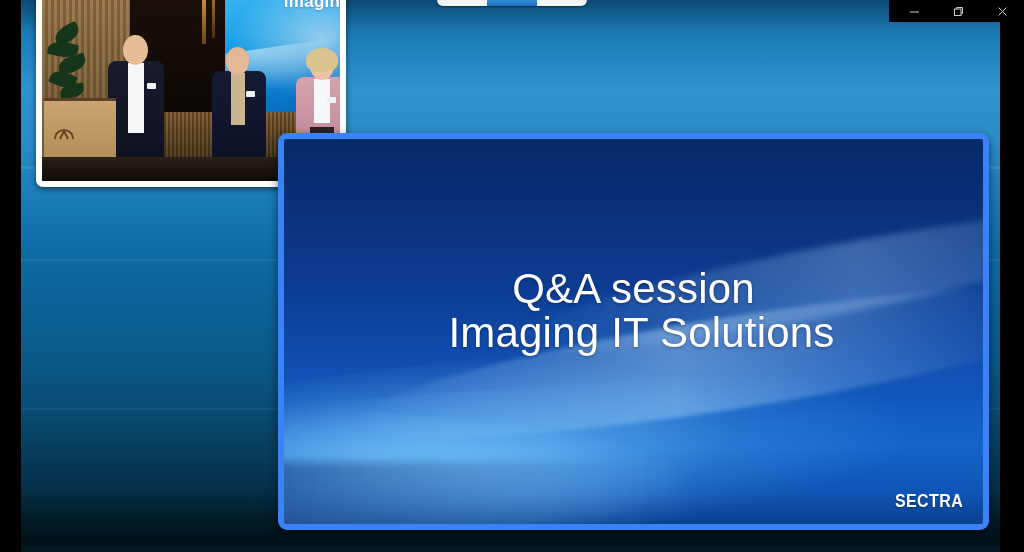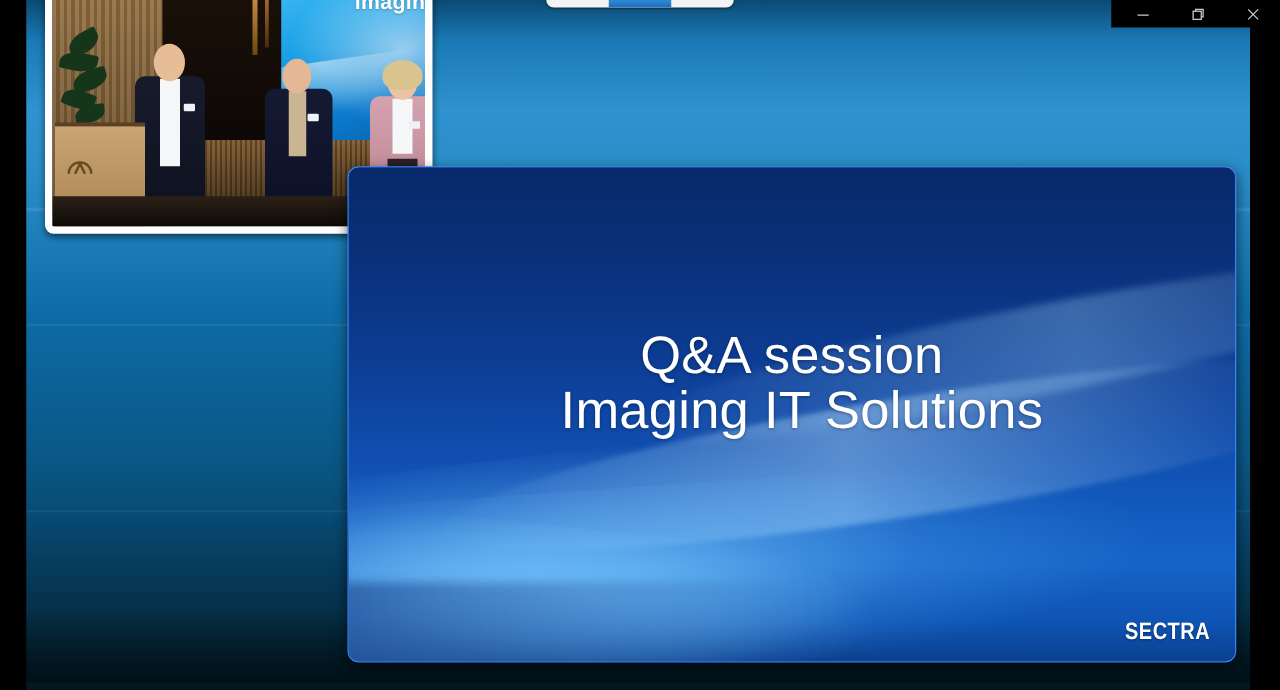--- a/index.html
+++ b/index.html
@@ -147,21 +147,21 @@
   .person3 .p-head{left:16px;top:0;width:24px;height:29px;background:#ecc3a2;}
   .person3 .hair{position:absolute;left:12px;top:-3px;width:32px;height:24px;border-radius:50% 50% 40% 40%;background:#d9c38f;}
   .person3 .p-body{left:2px;top:26px;width:54px;height:100px;background:linear-gradient(180deg,#d4a3ae,#b87f90);}
   .person3 .p-shirt{left:20px;top:28px;width:16px;height:44px;background:#f6f7f9;}
   .person3 .belt{position:absolute;left:16px;top:76px;width:24px;height:7px;background:#2a2026;}
   .person3 .badge{left:33px;top:46px;}
 
   
   .slide-frame{
     position:absolute;left:278px;top:133px;width:711px;height:397px;
-    border:1px solid #3b82f6;border-radius:9px;box-sizing:border-box;
+    border:6px solid #3b82f6;border-radius:9px;box-sizing:border-box;
     box-shadow:0 3px 10px rgba(0,0,0,.55);overflow:hidden;background:#0a2e72;
   }
   .slide{
     position:absolute;inset:0;overflow:hidden;
     background:linear-gradient(180deg,
       #082a6b 0%,
       #0a3079 18%,
       #0c3c92 38%,
       #0f4bab 55%,
       #1259bd 68%,

